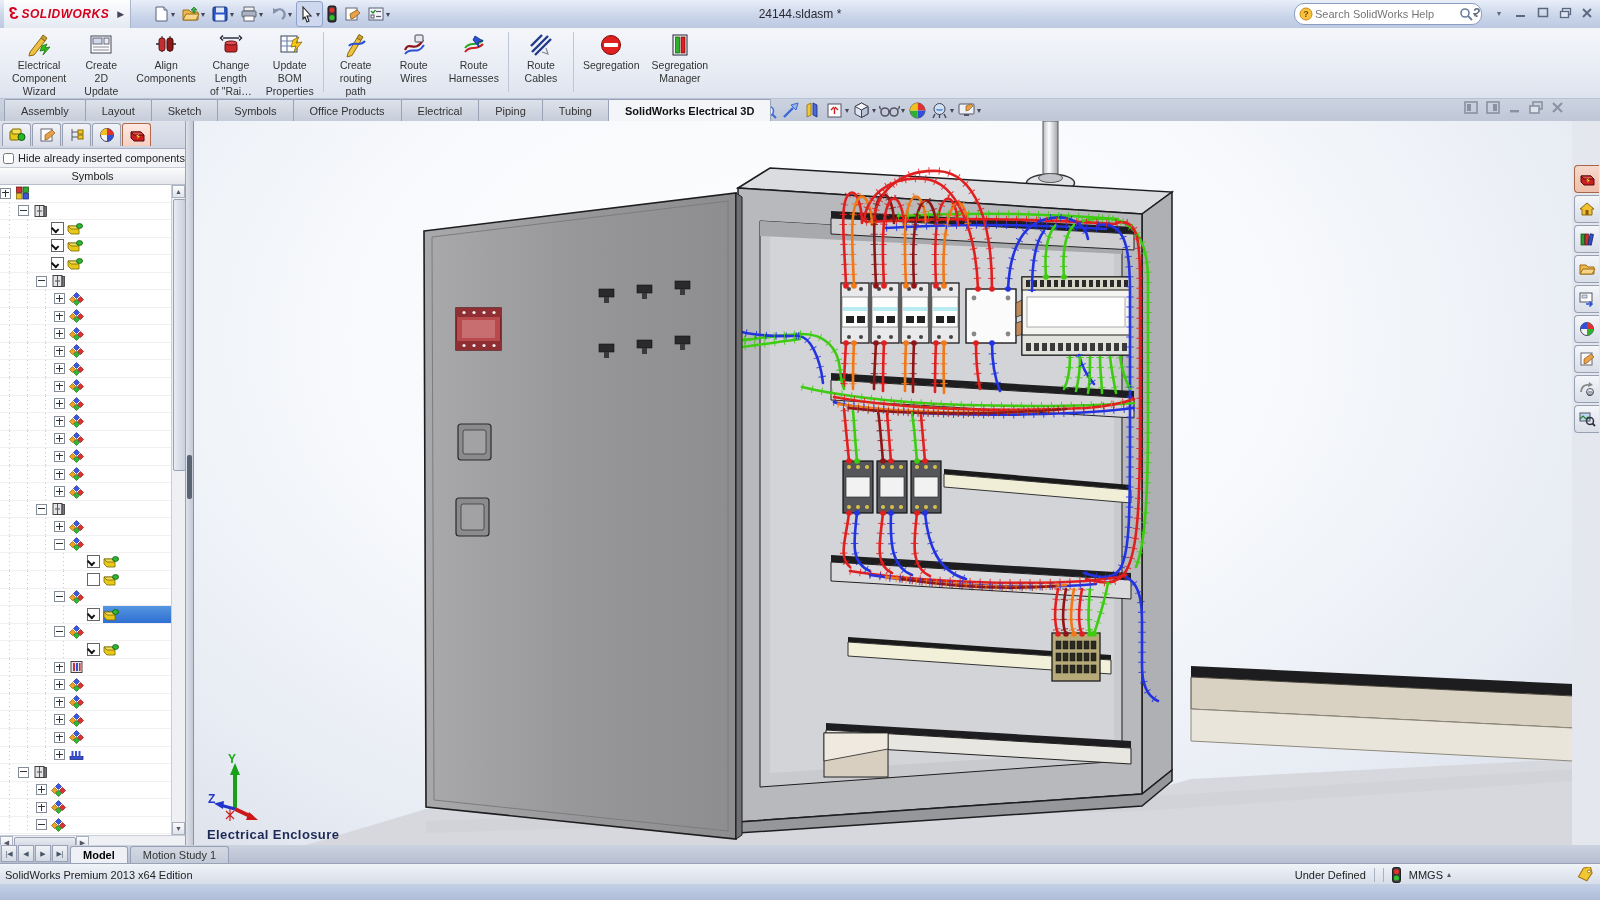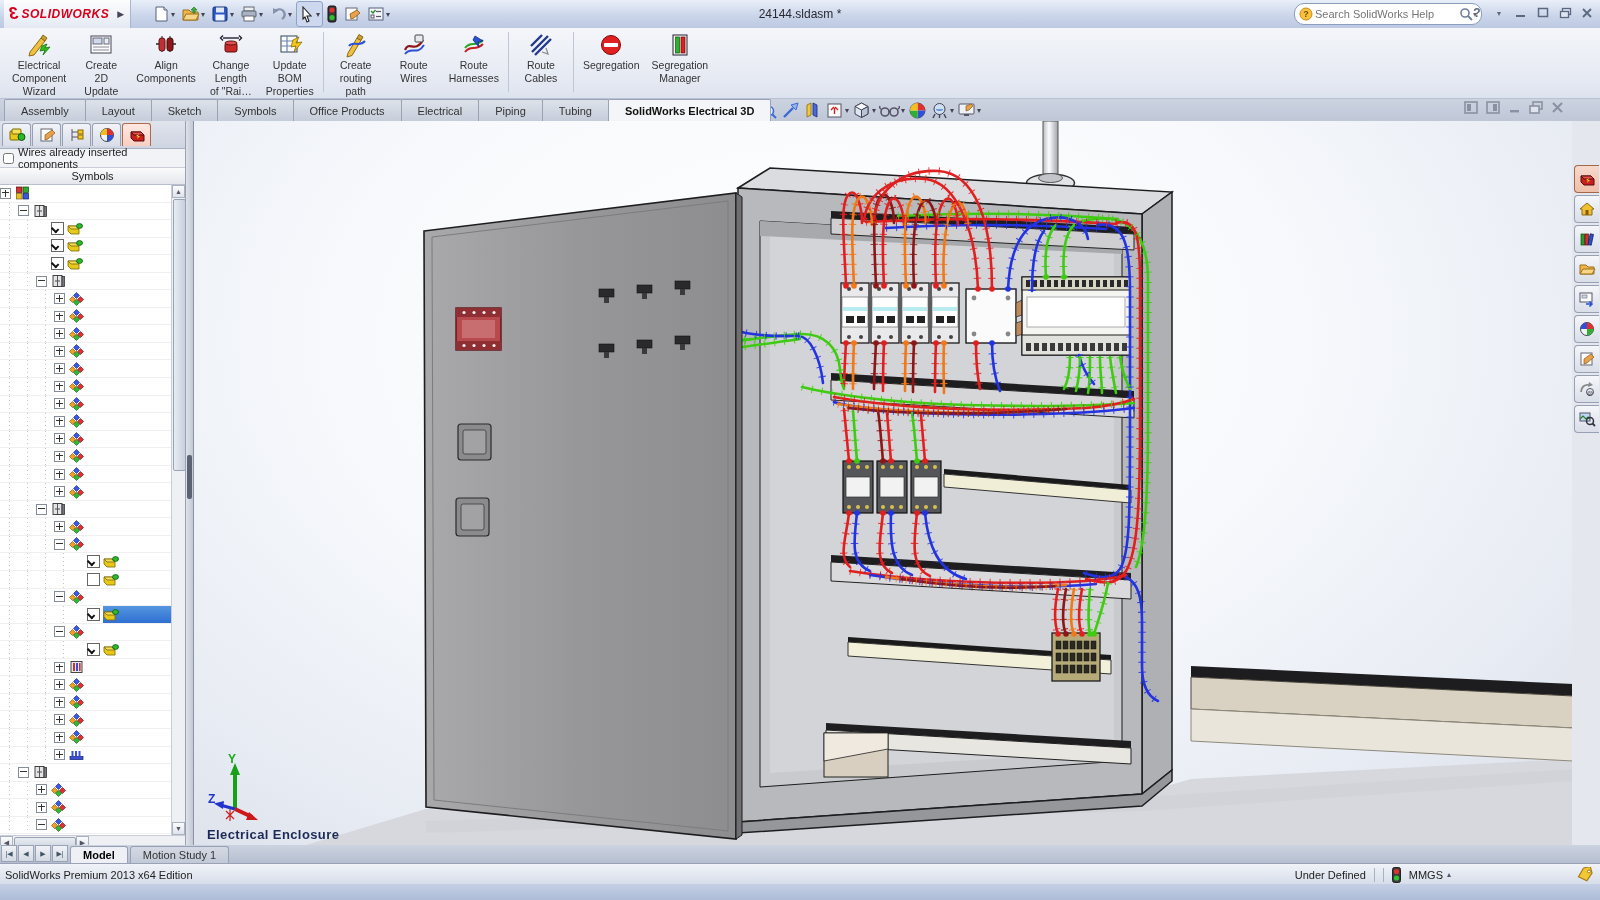--- a/index.html
+++ b/index.html
@@ -573,21 +573,21 @@
               <svg width="18" height="16" viewBox="0 0 18 16">
                 <polygon points="3,5 13,5 16,8 16,14 6,14 3,11" fill="#c82020" stroke="#5a0808"></polygon>
                 <polygon points="3,5 13,5 16,8 6,8" fill="#e85050" stroke="#5a0808"></polygon>
                 <path d="M8 9 l3 -2 -1 2 2 0 -3 3 1 -2.5 z" fill="#f8e020"></path>
               </svg>
             </span>
           </div>
         </div>
       <div id="hide-row">
         <input type="checkbox" style="">
-        <span>Wires already inserted components</span>
+        <span>Hide already inserted components</span>
       </div>
       <div id="symbols-header">Symbols</div>
       <div id="tree-wrap">
         <div id="tree">
             <div class="trow">
               <span class="expb plus"></span>
               <span class="hl">
                 <span>
                   <svg class="ticon" width="15" height="14" viewBox="0 0 15 14">
                     <rect x="1.5" y="1" width="5.5" height="5.5" fill="#d83030" stroke="#5a0a0a" stroke-width=".7"></rect>

